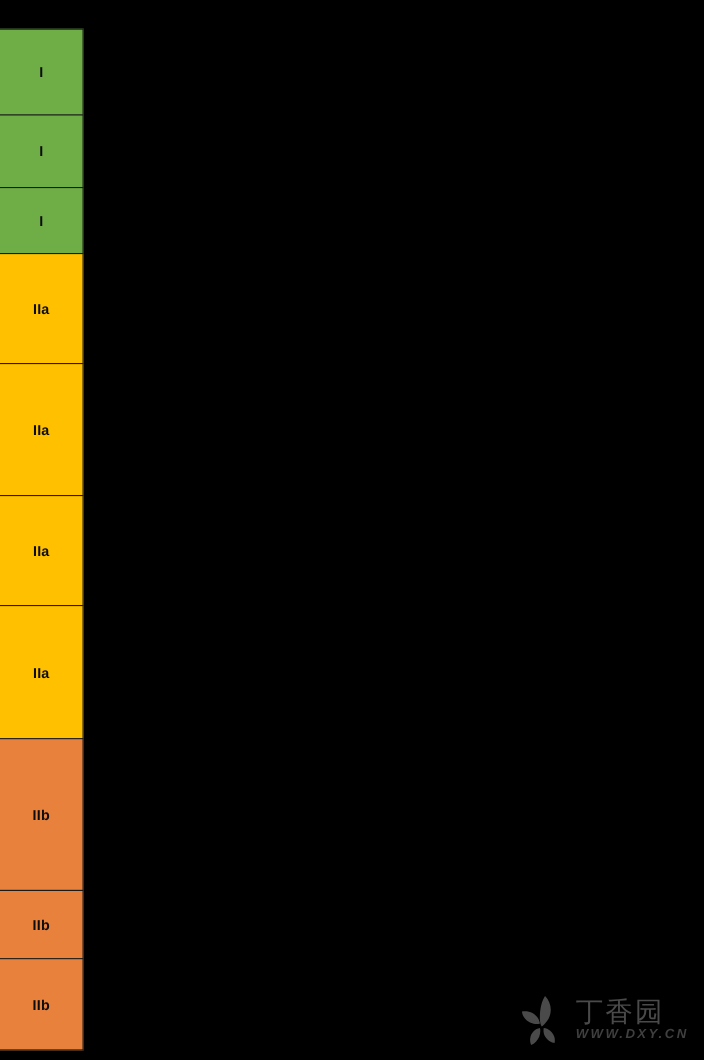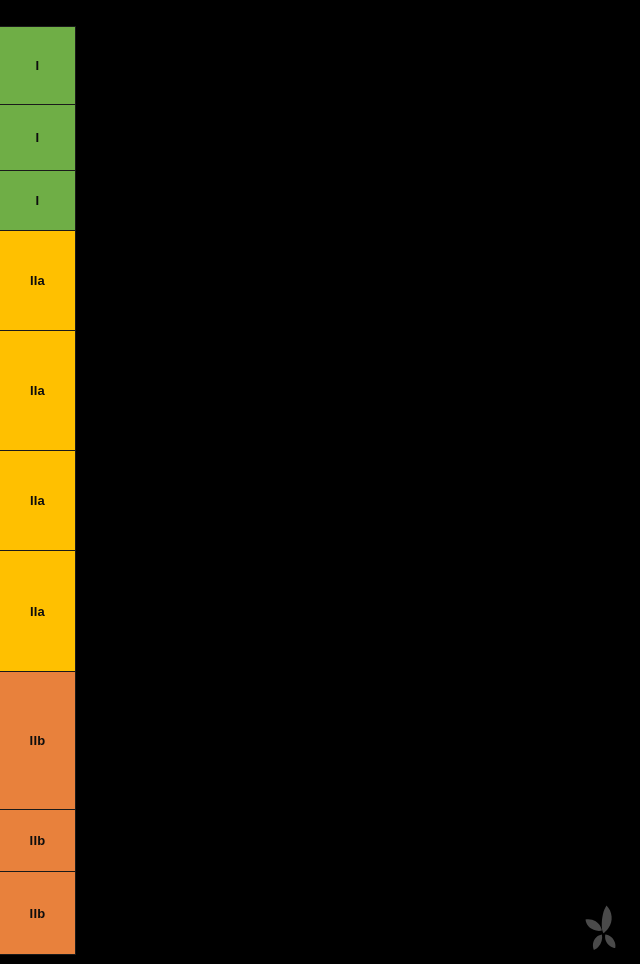--- a/index.html
+++ b/index.html
@@ -146,15 +146,19 @@
 
   <div id="watermark">
     <svg id="watermark-mark" viewBox="0 0 44 46" xmlns="http://www.w3.org/2000/svg" aria-hidden="true">
       <g fill="#4a4a4a">
         <path d="M24.5 1.5 C30.5 7.5 31.5 17 26.5 24 C24.5 26.8 22.6 28.4 21.5 29.2 C20.6 27.8 19.9 25.6 19.8 22.5 C19.6 13.5 21.4 6.2 24.5 1.5 Z"></path>
         <path d="M3.5 15.5 C10.2 14.4 16.2 17.6 18.6 22.7 C19.3 24.2 19.7 25.5 19.9 26.5 C18.4 27 16.4 27.2 14.1 26.6 C7.4 24.9 4.0 20.4 3.5 15.5 Z"></path>
         <path d="M19.9 30.5 C20.8 34.9 19.6 39.6 16.2 43.0 C14.5 44.7 12.9 45.6 11.9 46.0 C11.2 44.6 10.7 42.5 11.0 40.1 C11.8 34.4 15.6 31.2 19.9 30.5 Z"></path>
         <path d="M23.3 30.6 C27.6 31.0 31.5 34.1 32.9 38.6 C33.6 40.8 33.5 42.8 33.2 44.1 C31.9 44.0 30.1 43.5 28.3 42.3 C23.9 39.3 22.5 34.7 23.3 30.6 Z"></path>
       </g>
     </svg>
+    <div id="watermark-text">
+      <div id="watermark-cn">丁香园</div>
+      <div id="watermark-url">WWW.DXY.CN</div>
+    </div>
   </div>
 
 </div>
 
 </body></html>

